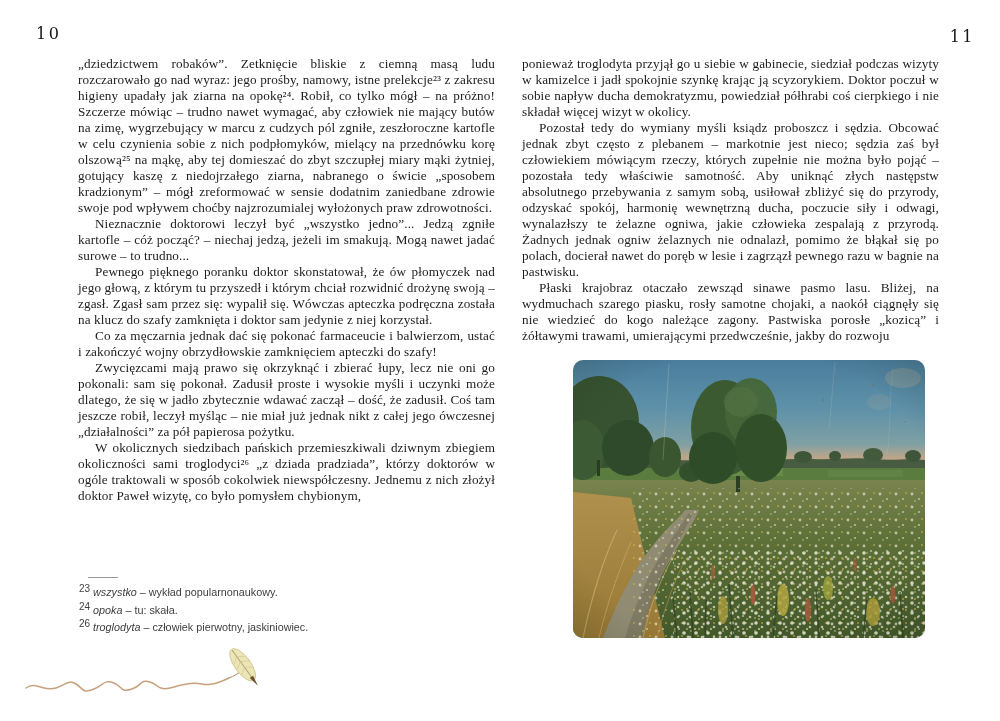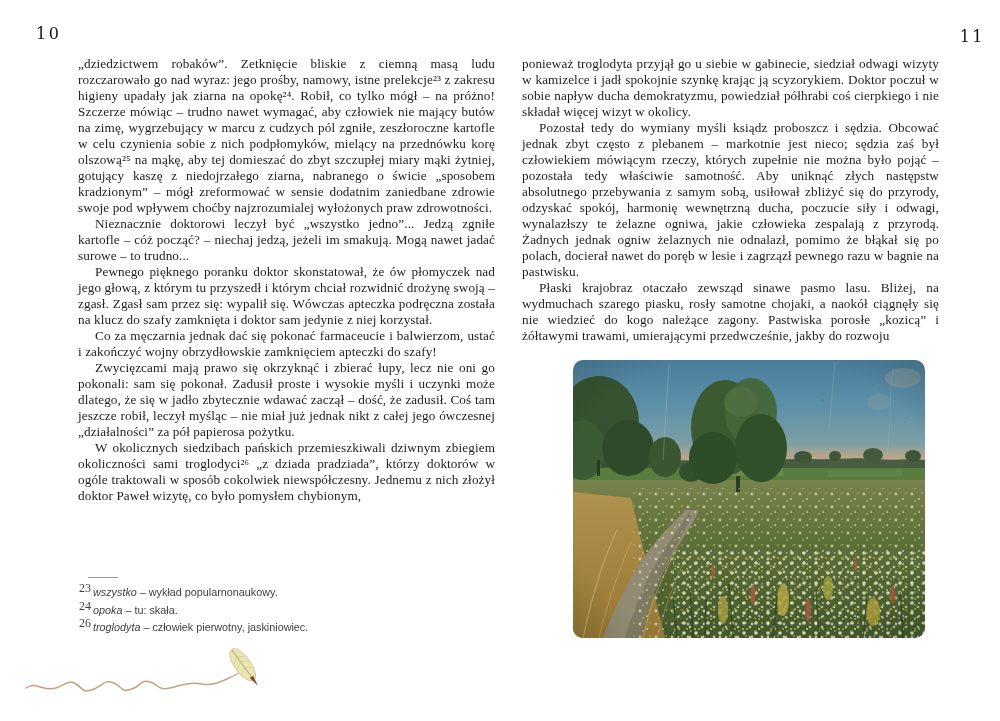--- a/index.html
+++ b/index.html
@@ -9,40 +9,40 @@
   }
   .page { position:absolute; top:0; width:500px; height:721px; }
   .page-left  { left:0;margin-left:16px; }
   .page-right { left:500px; }
 
   .pagenum {
     position:absolute; top:24px; font-size:16px; color:#141414;
     font-family:"DejaVu Serif",serif; letter-spacing:2.5px; font-weight:500;
   }
   .pagenum-left  { left:20px; }
-  .pagenum-right { right:15px; top:27px; }
+  .pagenum-right { right:25px; top:27px; }
 
   .text-col { position:absolute; top:56px; width:417px; }
   .page-left  .text-col { left:62px; }
   .page-right .text-col { left:22px; }
 
   .para {
     margin:0; text-align:justify; font-size:13.2px; line-height:16px;
     color:#1c1c1c; letter-spacing:0.1px; text-indent:17px;
   }
   .para.continuation { text-indent:0; }
 
   .footnotes {
     position:absolute; left:62px; top:577px; width:417px;
     font-family:"Liberation Sans","DejaVu Sans",sans-serif;
     font-size:10.8px; line-height:13.6px; color:#3e3e3e;
   }
   .fn-rule { width:30px; border-top:1px solid #9a9a9a; margin:0 0 4px 10px; }
   .fn-row  { white-space:nowrap; }
-  .fn-num  { display:inline-block; width:14px; font-size:12px; vertical-align:4px; color:#3e3e3e; margin-left:1px;font-family:Liberation Serif, serif; }
+  .fn-num  { display:inline-block; width:14px; font-size:10px; vertical-align:4px; color:#3e3e3e; margin-left:1px; }
   .fn-term { font-style:italic; }
   .fn-def  { margin-left:3px; }
 
   .photo {
     position:absolute; left:73px; top:360px; width:352px; height:278px;
     border-radius:10px; overflow:hidden;
   }
   .photo svg { display:block; }
 
   .decoration { position:absolute; left:8px; top:648px; width:244px; height:64px; }
@@ -88,21 +88,21 @@
           <path d="M219,31 L221,42 L223,31 Z" fill="#6f4e2d"></path>
         </g>
       </svg>
     </div>
   </div>
 
   <div class="page page-right">
     <div class="pagenum pagenum-right">11</div>
 
     <div class="text-col">
-      <p class="para continuation">ponieważ troglodyta przyjął go u siebie w gabinecie, siedział odwagi wizyty w kamizelce i jadł spokojnie szynkę krając ją scyzorykiem. Doktor poczuł w sobie napływ ducha demokratyzmu, powiedział półhrabi coś cierpkiego i nie składał więcej wizyt w okolicy.</p>
+      <p class="para continuation">ponieważ troglodyta przyjął go u siebie w gabinecie, siedział podczas wizyty w kamizelce i jadł spokojnie szynkę krając ją scyzorykiem. Doktor poczuł w sobie napływ ducha demokratyzmu, powiedział półhrabi coś cierpkiego i nie składał więcej wizyt w okolicy.</p>
       <p class="para">Pozostał tedy do wymiany myśli ksiądz proboszcz i sędzia. Obcować jednak zbyt często z plebanem – markotnie jest nieco; sędzia zaś był człowiekiem mówiącym rzeczy, których zupełnie nie można było pojąć – pozostała tedy właściwie samotność. Aby uniknąć złych następstw absolutnego przebywania z samym sobą, usiłował zbliżyć się do przyrody, odzyskać spokój, harmonię wewnętrzną ducha, poczucie siły i odwagi, wynalazłszy te żelazne ogniwa, jakie człowieka zespalają z przyrodą. Żadnych jednak ogniw żelaznych nie odnalazł, pomimo że błąkał się po polach, docierał nawet do poręb w lesie i zagrzązł pewnego razu w bagnie na pastwisku.</p>
       <p class="para">Płaski krajobraz otaczało zewsząd sinawe pasmo lasu. Bliżej, na wydmuchach szarego piasku, rosły samotne chojaki, a naokół ciągnęły się nie wiedzieć do kogo należące zagony. Pastwiska porosłe „kozicą” i żółtawymi trawami, umierającymi przedwcześnie, jakby do rozwoju</p>
     </div>
 
     <div class="photo">
       <svg width="352" height="278" viewBox="0 0 352 278" preserveAspectRatio="none">
         <defs>
           <linearGradient id="skyG" x1="0" y1="0" x2="0" y2="1">
             <stop offset="0" stop-color="#4a7d9c"></stop>
             <stop offset="0.45" stop-color="#5e91a9"></stop>

